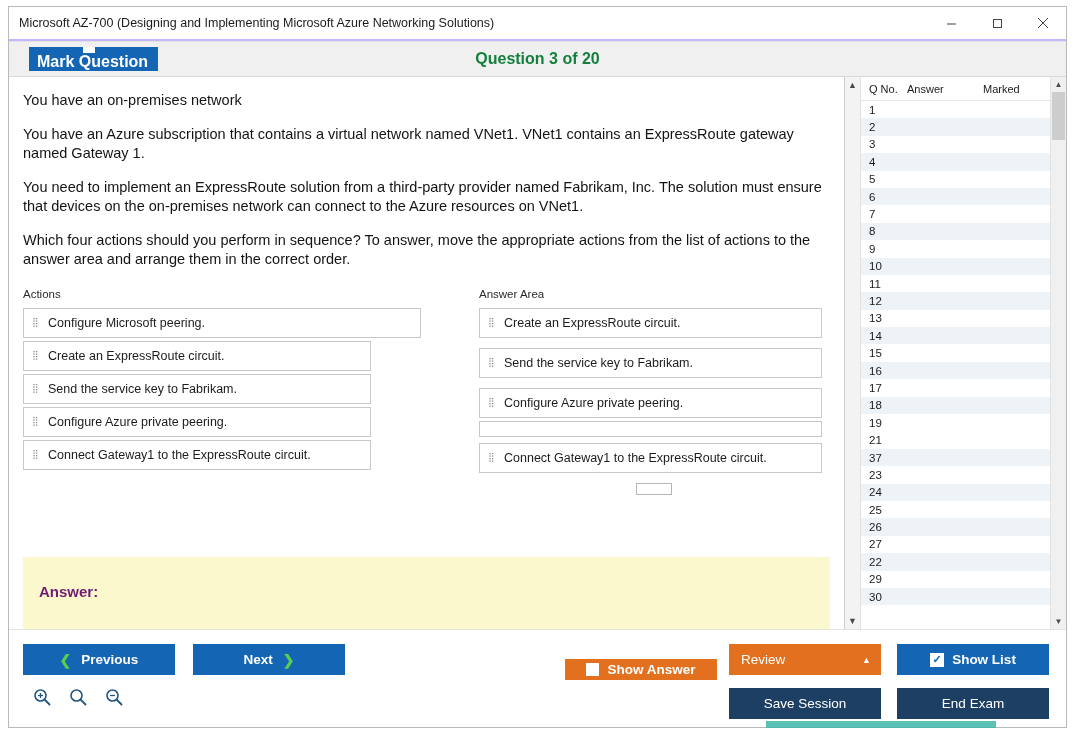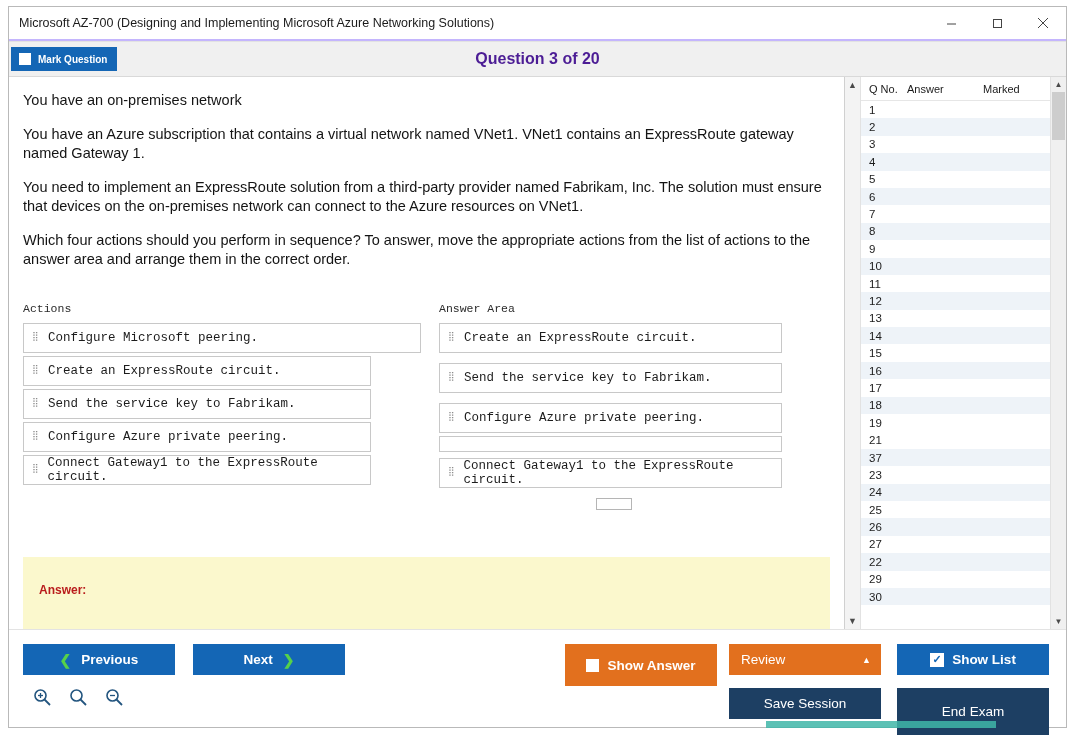--- a/index.html
+++ b/index.html
@@ -56,45 +56,46 @@
     height: 36px;
     background: #f0f0f0;
     border-top: 1px solid #e2e2e2;
     border-bottom: 1px solid #d9d9d9;
     display: flex;
     align-items: center;
     position: relative;
     flex: 0 0 auto;
   }
   .mark-btn {
-    margin-left: 2px;
+    margin-left: 20px;
     height: 24px;
     background: #1466b5;
     color: #ffffff;
-    font-size: 10px;
+    font-size: 16px;
     font-weight: bold;
     display: flex;
     align-items: center;
     padding: 0 10px 0 8px;
     border: none;
     cursor: pointer;
+    flex-direction: column;
   }
   .mark-box {
     width: 12px; height: 12px;
     background: #ffffff;
     margin-right: 7px;
     display: inline-block;
   }
   .question-title {
     position: absolute;
     left: 0; right: 0;
     text-align: center;
     font-size: 16px;
     font-weight: bold;
-    color: #4c1d95;
+    color: #15803d;
     pointer-events: none;
   }
   
   .body {
     flex: 1 1 auto;
     display: flex;
     min-height: 0;
     background: #ffffff;
   }
   .content {
@@ -105,23 +106,22 @@
   }
   .q-para {
     font-size: 14.5px;
     color: #141414;
     line-height: 1.35;
     margin: 8px 0 14px 0;
   }
   .q-para:first-child { margin-top: 4px; }
   .dragdrop {
     display: flex;
-    margin-top: 32px;
-    gap: 18px;
-    font-family: Liberation Mono, monospace;
+    margin-top: 18px;
+    gap: 58px;
   }
   .col { position: relative; }
   .col-actions { width: 398px; }
   .col-answer { width: 350px; }
   .col-label {
     font-size: 11.5px;
     color: #2b2b2b;
     margin-bottom: 8px;
   }
   .dd-item {
@@ -167,23 +167,23 @@
     position: absolute;
     left: 14px;
     right: 14px;
     bottom: 0;
     height: 72px;
     background: #fbf8cd;
     border: none;
   }
   .answer-band span {
     display: block;
-    font-size: 12px;
-    font-weight: bold;
-    color: #b91c1c;
+    font-size: 15px;
+    font-weight: bold;
+    color: #701a75;
     padding: 26px 4px 0 16px;
   }
   
   .qlist {
     width: 222px;
     flex: 0 0 222px;
     border-left: 1px solid #d0d0d0;
     display: flex;
     min-height: 0;
     background: #ffffff;
@@ -283,22 +283,22 @@
   .btn-next {
     left: 184px; top: 14px;
     width: 152px; height: 31px;
     background: #1466b5;
     font-weight: bold;
   }
   .chev { color: #56d14a; font-weight: bold; font-size: 14px; }
   .btn-prev .chev { margin-right: 10px; }
   .btn-next .chev { margin-left: 10px; }
   .btn-showanswer {
-    left: 556px; top: 14px;
-    width: 152px; height: 42px;
+    left: 556px; top: 29px;
+    width: 152px; height: 21px;
     background: #e2701e;
     font-weight: bold;
   }
   .btn-showanswer .cb {
     width: 13px; height: 13px;
     background: #ffffff;
     margin-right: 8px;
     display: inline-block;
   }
   .btn-review {
@@ -331,21 +331,21 @@
     font-size: 11px;
     font-weight: bold;
   }
   .btn-save {
     left: 720px; top: 58px;
     width: 152px; height: 31px;
     background: #1d3f63;
   }
   .btn-end {
     left: 888px; top: 58px;
-    width: 152px; height: 47px;
+    width: 152px; height: 31px;
     background: #1d3f63;
     text-align: right;
   }
   .zoom-row {
     position: absolute;
     left: 22px; top: 56px;
     display: flex;
     gap: 14px;
     align-items: center;
   }

